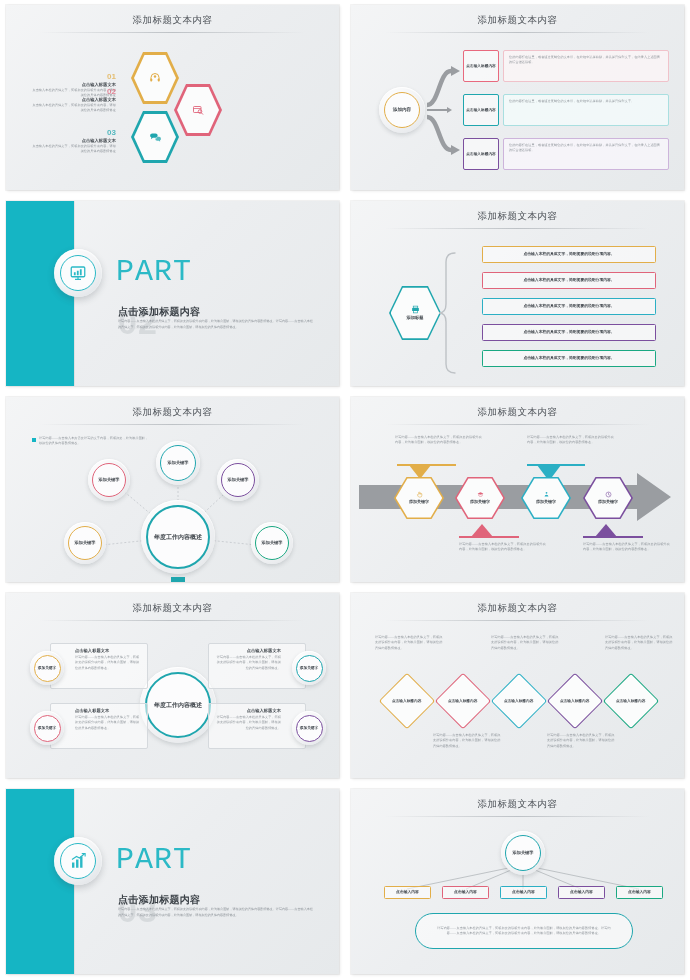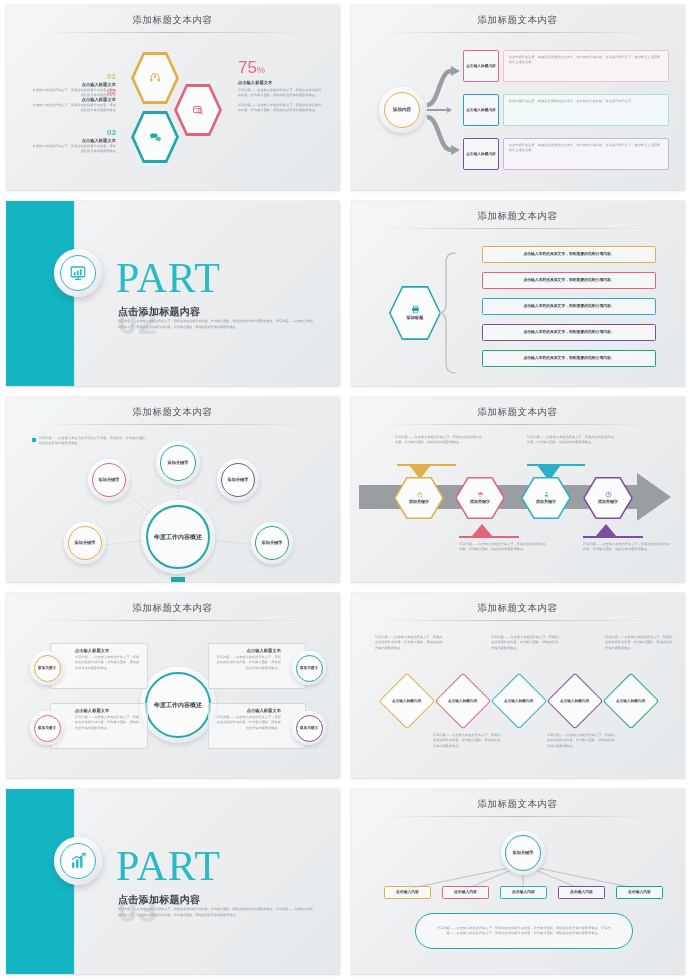--- a/index.html
+++ b/index.html
@@ -78,22 +78,22 @@
     background:#fbfcfc;
     border-radius:3px;
     display:flex;align-items:center;justify-content:center;
   }
   .diamond > span{transform:rotate(-45deg);display:block;}
   .box{position:absolute;box-sizing:border-box;background:rgba(255,255,255,.55);}
   
   .pband{position:absolute;left:0;top:0;bottom:0;width:68px;background:#15b5c4;}
   .pbandedge{position:absolute;left:68px;top:0;bottom:0;width:1px;background:rgba(0,0,0,.06);}
   .partword{
-    position:absolute;font-size:42px;font-weight:normal;color:#2bb9c6;
-    letter-spacing:1px;line-height:1;font-family:Liberation Serif, serif;
+    position:absolute;font-size:30px;font-weight:normal;color:#2bb9c6;
+    letter-spacing:1px;line-height:1;font-family:Liberation Mono, monospace;
   }
   .partnum{
     position:absolute;font-size:34px;font-weight:bold;color:rgba(140,148,156,.22);
     letter-spacing:1px;line-height:1;
   }
   .parthd{position:absolute;font-size:10px;font-weight:bold;color:#3c4248;letter-spacing:.3px;}
   .partbody{position:absolute;font-size:3.1px;line-height:1.9;color:#8a9096;word-break:break-all;}
   .bigbadge{
     position:absolute;border-radius:50%;
     background:radial-gradient(circle at 34% 26%,#ffffff 0%,#f3f4f6 52%,#d9dde1 100%);
@@ -156,28 +156,20 @@
       </div>
       <div class="hex" style="left:125px;top:105px;width:48px;height:54px;background:#1FA6AE;">
         <div class="hexin">
           <svg width="13" height="13" viewBox="0 0 24 24">
             <path d="M2 8.5a4 4 0 0 1 4-4h6a4 4 0 0 1 0 8H7l-3.2 2.6.5-2.9A4 4 0 0 1 2 8.5z" fill="#1FA6AE"></path>
             <path d="M22 14a3.4 3.4 0 0 0-3.4-3.4h-3.1A4.6 4.6 0 0 1 11 14.4h.6a3.4 3.4 0 0 0 3.4 3.4h3.2l2.4 2-.4-2.2A3.4 3.4 0 0 0 22 14z" fill="#1FA6AE" opacity=".75"></path>
           </svg>
         </div>
       </div>
 
-      <div style="position:absolute;left:232px;top:54px;">
-        <div style="line-height:1;">
-          <span style="font-size:17px;color:#E8697E;font-weight:normal;">75</span><span style="font-size:9px;color:#E8697E;">%</span>
-        </div>
-        <div class="hd" style="margin-top:4px;">点击输入标题文本</div>
-        <div class="body" style="width:84px;margin-top:3px;">详写内容……点击输入本栏的具体文字，简明扼要的说明分项内容，此为概念图解，请根据您的具体内容酌情修改。</div>
-        <div class="body" style="width:84px;margin-top:4px;">详写内容……点击输入本栏的具体文字，简明扼要的说明分项内容，此为概念图解，请根据您的具体内容酌情修改。</div>
-      </div>
     </div>
   </div>
 
   <div class="slide">
     <div class="canvas">
       <div class="stitle">添加标题文本内容</div>
       <div class="trule"></div>
 
       <div class="ring" style="left:28px;top:82px;width:46px;height:46px;">
         <div class="ringin" style="inset:5px;border:1.6px solid #E2AE49;">

